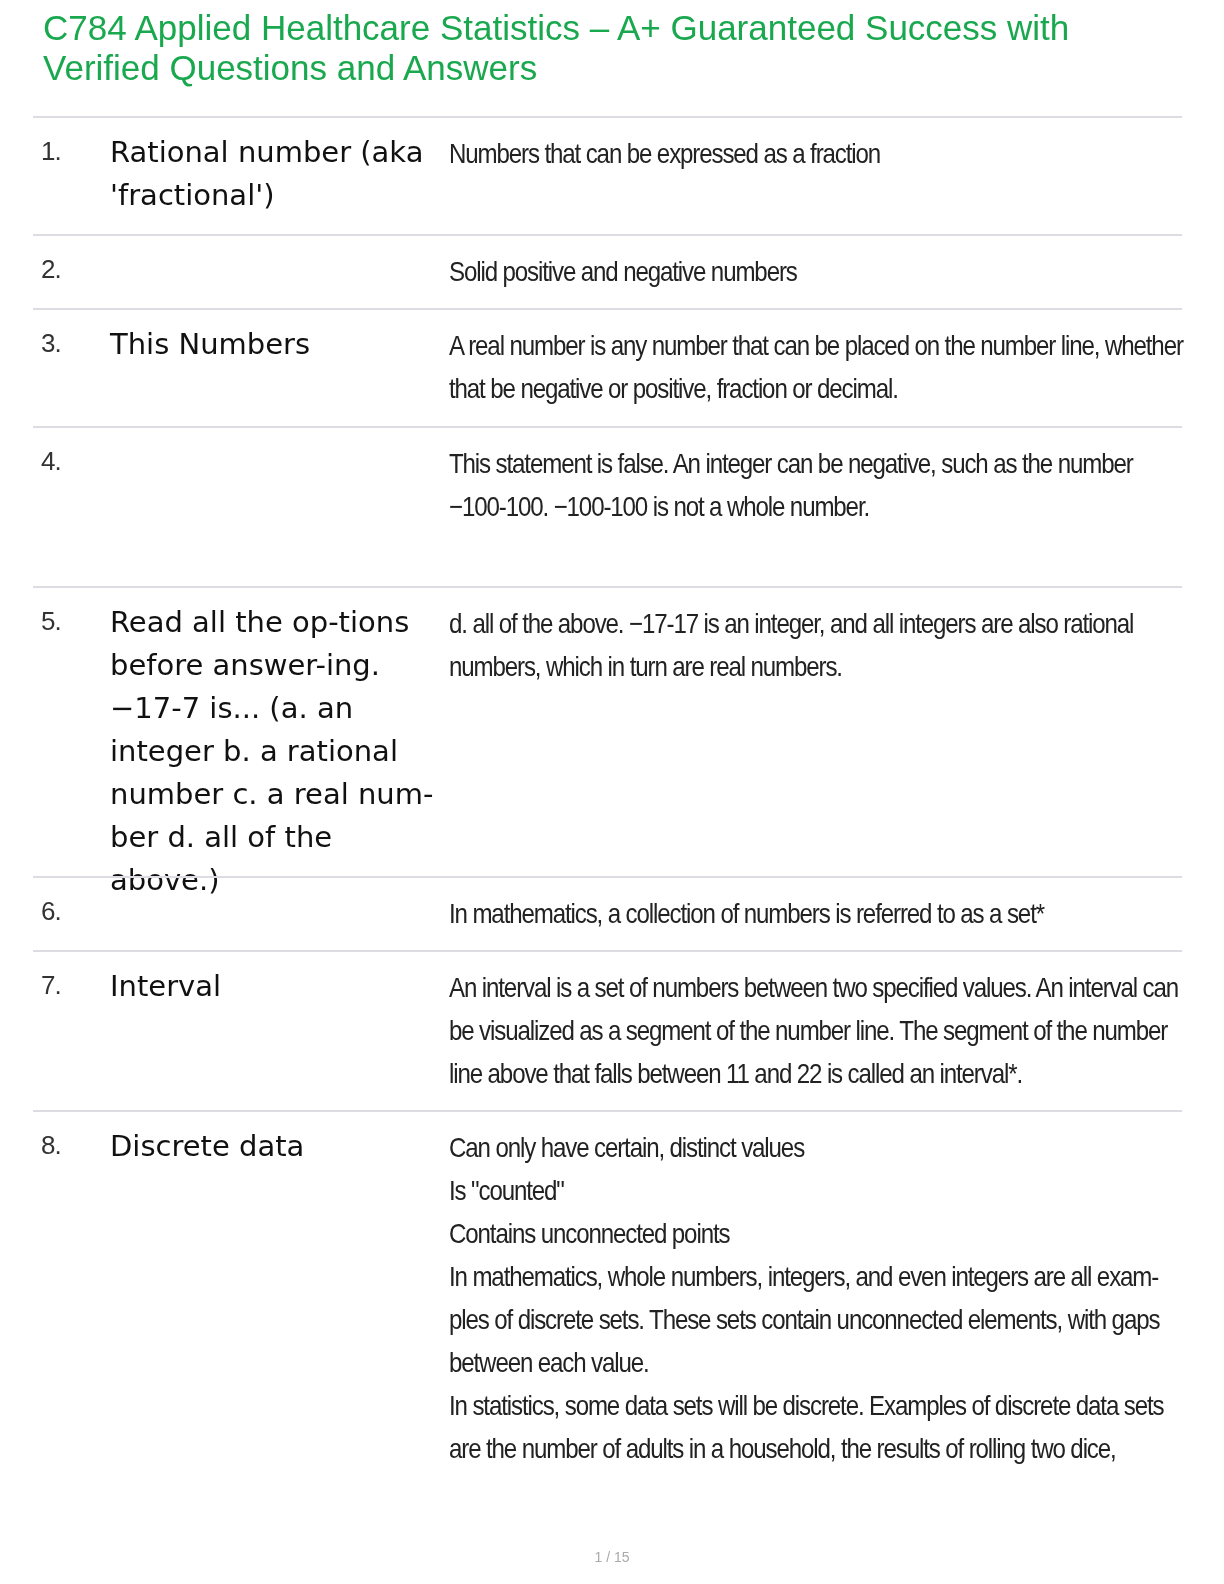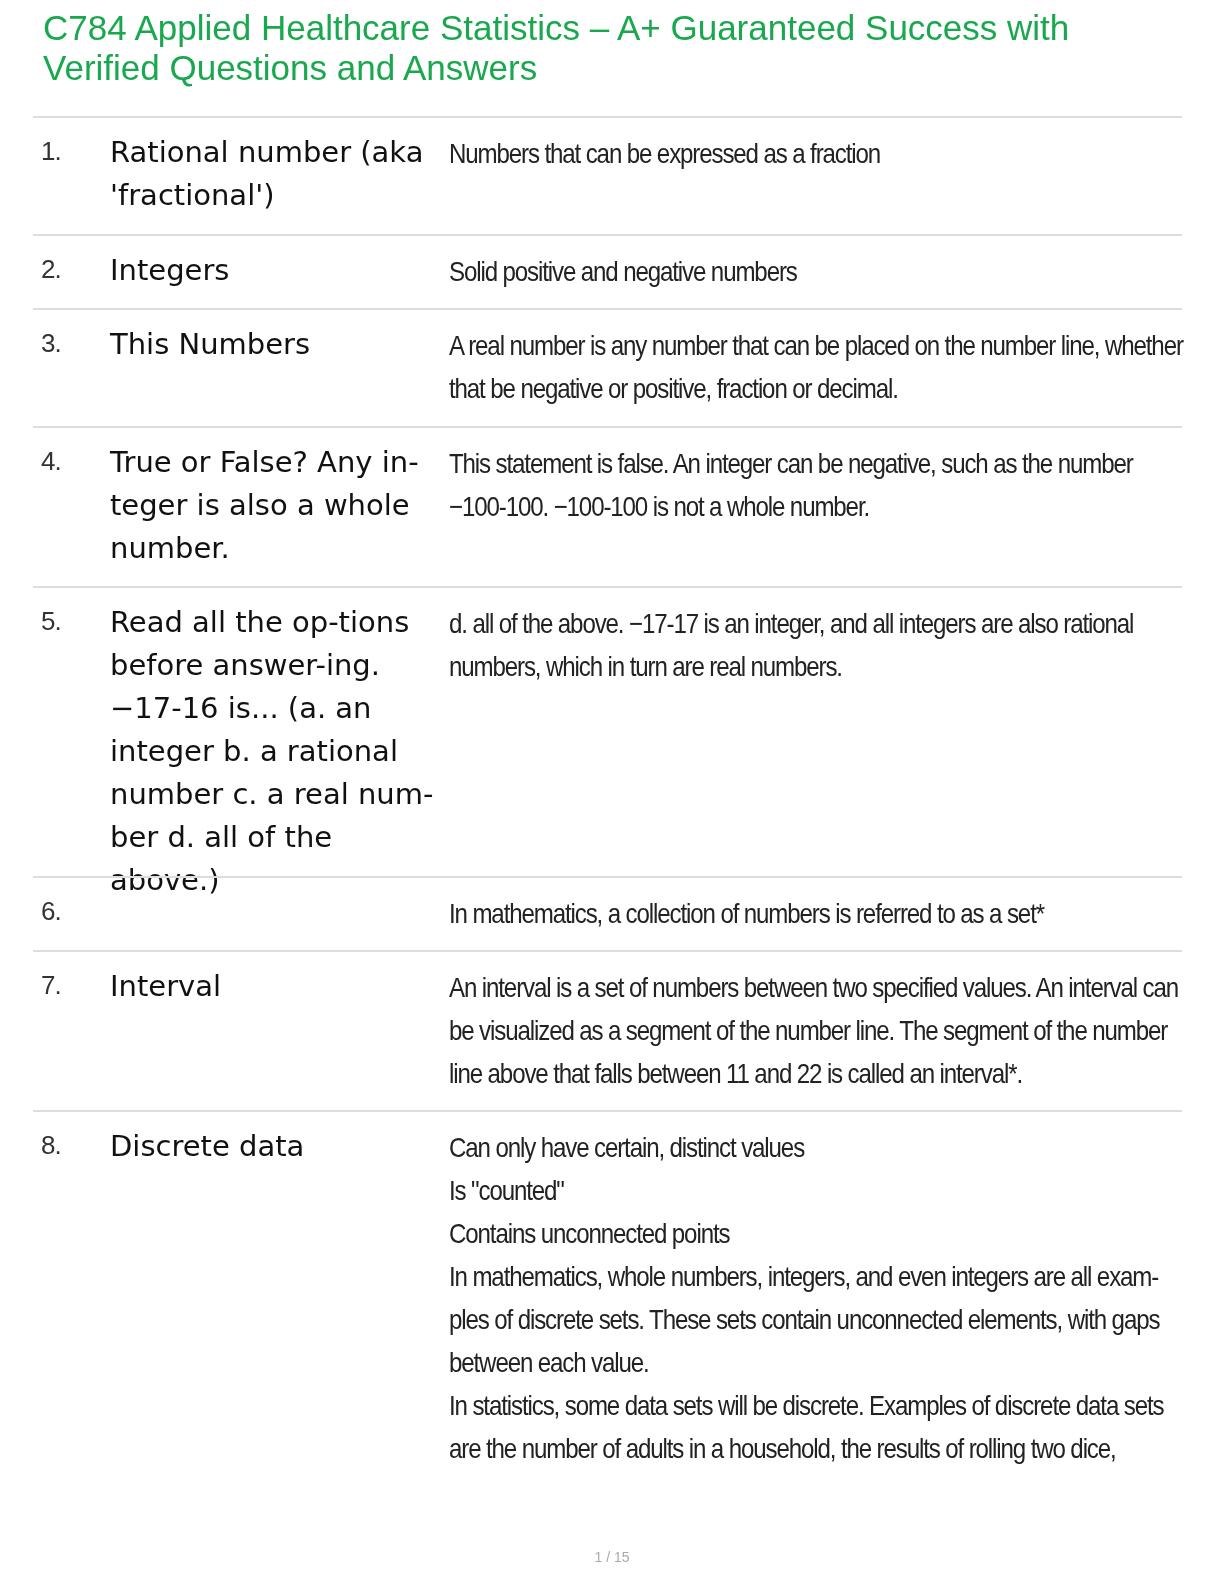--- a/index.html
+++ b/index.html
@@ -40,42 +40,40 @@
 <div class="table">
   <div class="row" style="height:116px">
     <div class="num">1.</div>
     <div class="term">Rational number (aka 'fractional')</div>
     <div class="def">
         <span class="def-line">Numbers that can be expressed as a fraction</span>
       </div>
   </div>
   <div class="row" style="height:72px">
     <div class="num">2.</div>
-    <div class="term">Integers</div>
     <div class="def">
         <span class="def-line">Solid positive and negative numbers</span>
       </div>
   </div>
   <div class="row" style="height:116px">
     <div class="num">3.</div>
     <div class="term">This Numbers</div>
     <div class="def">
         <span class="def-line">A real number is any number that can be placed on the number line, whether that be negative or positive, fraction or decimal.</span>
       </div>
   </div>
   <div class="row" style="height:158px">
     <div class="num">4.</div>
-    <div class="term">True or False? Any in-teger is also a whole number.</div>
     <div class="def">
         <span class="def-line">This statement is false. An integer can be negative, such as the number −100-100. −100-100 is not a whole number.</span>
       </div>
   </div>
   <div class="row" style="height:288px">
     <div class="num">5.</div>
-    <div class="term">Read all the op-tions before answer-ing. −17-16 is... (a. an integer b. a rational number c. a real num-ber d. all of the above.)</div>
+    <div class="term">Read all the op-tions before answer-ing. −17-7 is... (a. an integer b. a rational number c. a real num-ber d. all of the above.)</div>
     <div class="def">
         <span class="def-line">d. all of the above. −17-17 is an integer, and all integers are also rational numbers, which in turn are real numbers.</span>
       </div>
   </div>
   <div class="row" style="height:72px">
     <div class="num">6.</div>
     <div class="def">
         <span class="def-line">In mathematics, a collection of numbers is referred to as a set*</span>
       </div>
   </div>

